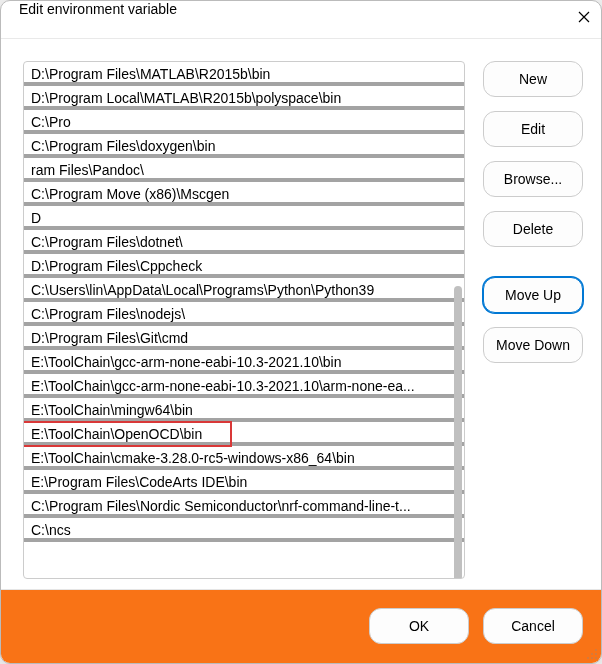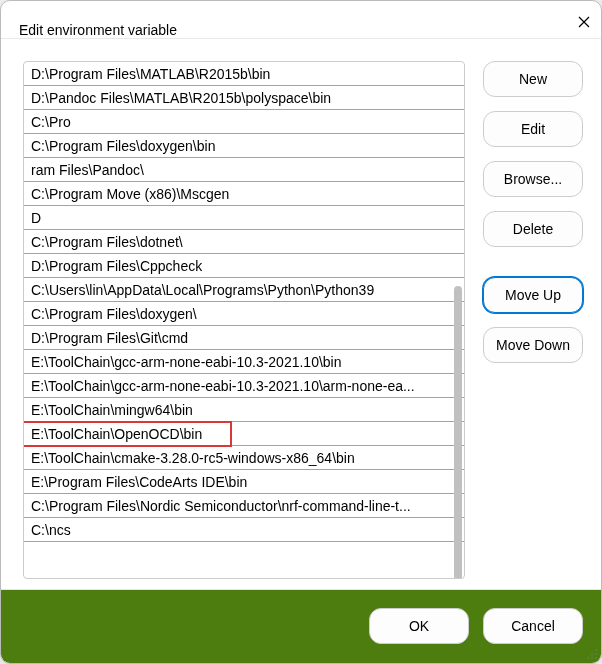--- a/index.html
+++ b/index.html
@@ -22,21 +22,21 @@
       border: 1px solid #bbbbbb;
       border-radius: 10px;
       box-shadow: 0 4px 20px rgba(0,0,0,0.1);
       display: flex;
       flex-direction: column;
       overflow: hidden;
     }
     .title-bar {
       height: 38px;
       display: flex;
-      align-items: flex-end;
+      align-items: flex-start;
       justify-content: space-between;
       padding: 0 1px 0 18px;
       border-bottom: 1px solid #e9e9e9;
     }
     .title-text {
       font-size: 14px;
       color: #000;
     }
     .close-btn {
       width: 32px;
@@ -76,21 +76,21 @@
     .list-item {
       height: 24px;
       line-height: 24px;
       padding: 0 7px;
       white-space: nowrap;
       overflow: hidden;
       text-overflow: ellipsis;
       font-size: 14px;
       color: #000;
       cursor: default;
-      border-bottom: 1px solid #a3a3a3;
+      border-bottom: 4px solid #a3a3a3;
     }
     .highlight-box {
       position: absolute;
       border: 2px solid #d93838;
       pointer-events: none;
     }
     .scrollbar {
       position: absolute;
       right: 2px;
       top: 224px;
@@ -126,21 +126,21 @@
       margin-bottom: 30px;
     }
     .footer {
       height: 75px;
       display: flex;
       align-items: center;
       justify-content: flex-end;
       padding: 15px 18px;
       gap: 14px;
       border-top: 1px solid #e5e5e5;
-      background: #4d7c0f;
+      background: #f97316;
     }
     .footer .btn {
       width: 100px;
       margin-bottom: 0;
     }
     .resize-grip {
       position: absolute;
       right: 4px;
       bottom: 4px;
       width: 12px;
@@ -161,30 +161,30 @@
         </svg>
     </div>
   </div>
 
   <div class="content-area">
 
     <div class="list-container">
       <div class="list-box">
         <div class="list-items" id="list-items">
             <div class="list-item">D:\Program Files\MATLAB\R2015b\bin</div>
-            <div class="list-item">D:\Pandoc Files\MATLAB\R2015b\polyspace\bin</div>
+            <div class="list-item">D:\Program Local\MATLAB\R2015b\polyspace\bin</div>
             <div class="list-item">C:\Pro</div>
             <div class="list-item">C:\Program Files\doxygen\bin</div>
             <div class="list-item">ram Files\Pandoc\</div>
             <div class="list-item">C:\Program Move (x86)\Mscgen</div>
             <div class="list-item">D</div>
             <div class="list-item">C:\Program Files\dotnet\</div>
             <div class="list-item">D:\Program Files\Cppcheck</div>
             <div class="list-item">C:\Users\lin\AppData\Local\Programs\Python\Python39</div>
-            <div class="list-item">C:\Program Files\doxygen\</div>
+            <div class="list-item">C:\Program Files\nodejs\</div>
             <div class="list-item">D:\Program Files\Git\cmd</div>
             <div class="list-item">E:\ToolChain\gcc-arm-none-eabi-10.3-2021.10\bin</div>
             <div class="list-item">E:\ToolChain\gcc-arm-none-eabi-10.3-2021.10\arm-none-ea...</div>
             <div class="list-item">E:\ToolChain\mingw64\bin</div>
             <div class="list-item">E:\ToolChain\OpenOCD\bin</div>
             <div class="list-item">E:\ToolChain\cmake-3.28.0-rc5-windows-x86_64\bin</div>
             <div class="list-item">E:\Program Files\CodeArts IDE\bin</div>
             <div class="list-item">C:\Program Files\Nordic Semiconductor\nrf-command-line-t...</div>
             <div class="list-item">C:\ncs</div>
           </div>

